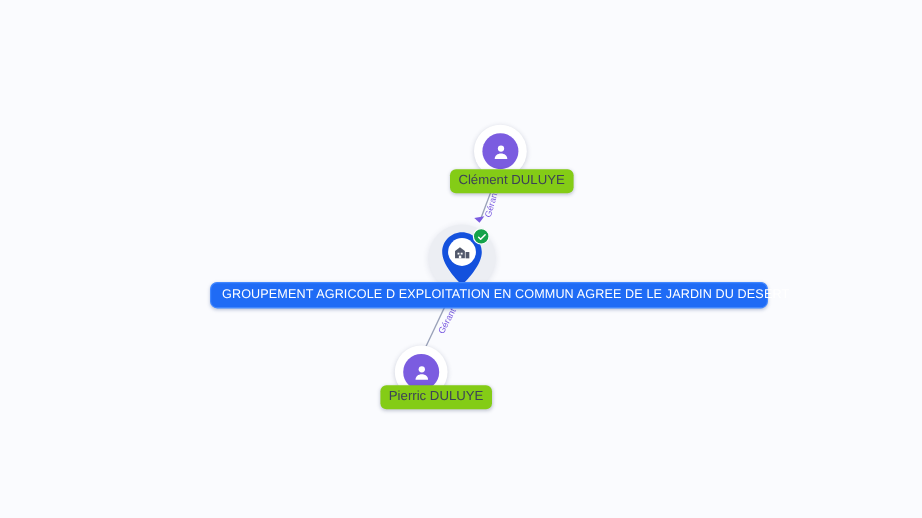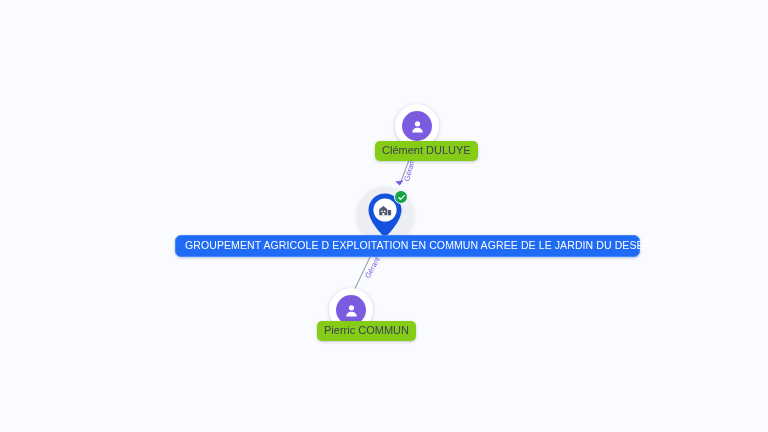--- a/index.html
+++ b/index.html
@@ -178,15 +178,15 @@
   <div class="company-label" style="left:175px; top:235px; width:465px; text-align:center;">GROUPEMENT AGRICOLE D EXPLOITATION EN COMMUN AGREE DE LE JARDIN DU DESERT</div>
 
   <div class="person-node" style="left:329px; top:288px;">
     <div class="person-disc">
       <svg width="17" height="17" viewBox="0 0 24 24" aria-hidden="true">
         <circle cx="12" cy="8.2" r="3.7" fill="#ffffff"></circle>
         <path d="M4.6 20.5c0-4.1 3.3-6.6 7.4-6.6s7.4 2.5 7.4 6.6z" fill="#ffffff"></path>
       </svg>
     </div>
   </div>
-  <div class="node-label" style="left:317px; top:321px;">Pierric COMMUN</div>
+  <div class="node-label" style="left:317px; top:321px;">Pierric DULUYE</div>
 
 </div>
 
 </body></html>

